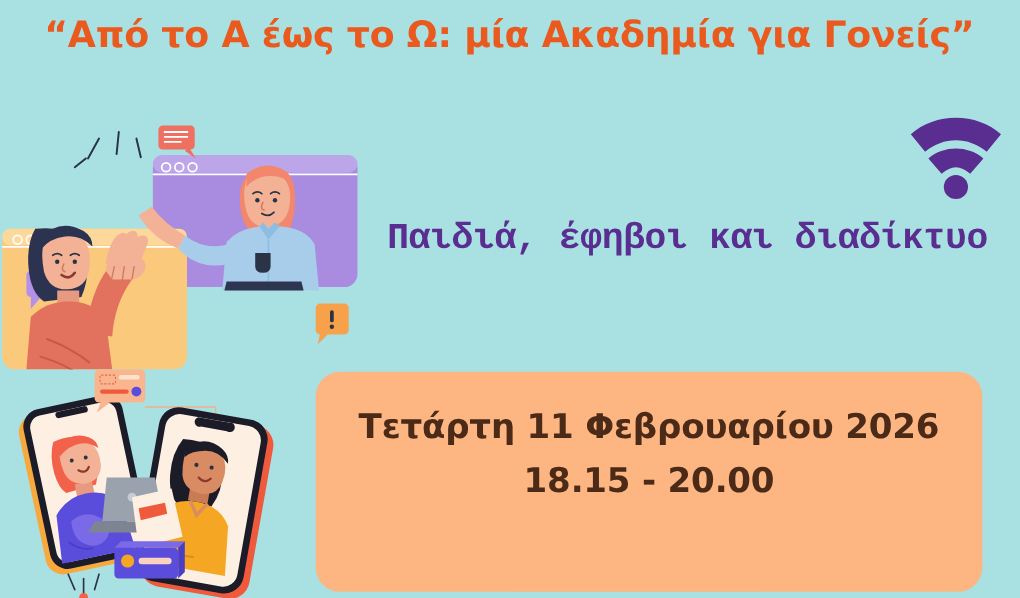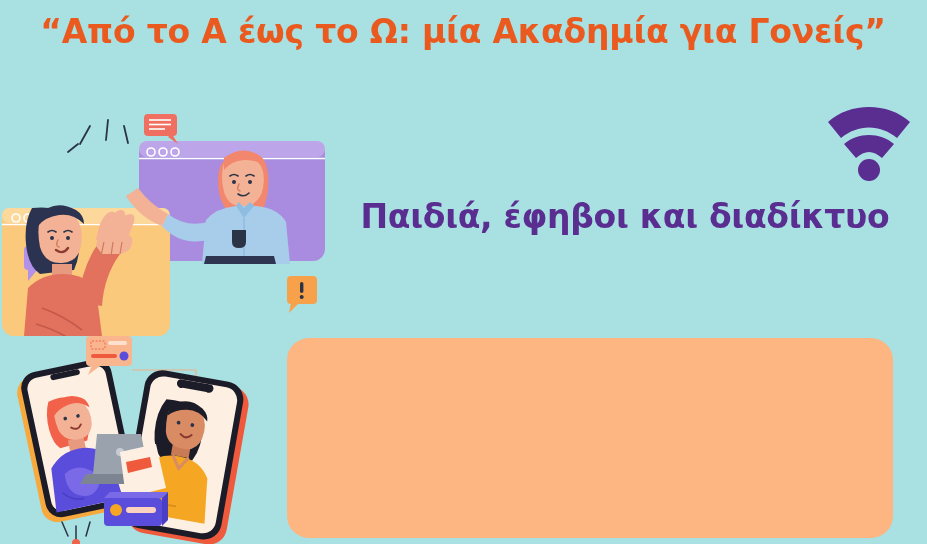--- a/index.html
+++ b/index.html
@@ -26,21 +26,21 @@
   
   .headline{
     position:absolute;left:330px;top:190px;width:590px;
     text-align:center;
     color:#5a2d91;
     font-weight:700;
     font-size:33px;
     line-height:53px;
     letter-spacing:-0.3px;
   }
-  .headline .l1{display:block;}
+  .headline .l1{display:block;font-family:Liberation Mono, monospace;}
   .headline .l2{display:block;}
 
   
   .card{
     position:absolute;left:287px;top:338px;width:606px;height:200px;
     background:#fdb581;
     border-radius:22px;
   }
   .card-text{
     position:absolute;left:0;top:26px;width:606px;
@@ -74,20 +74,22 @@
       <circle cx="45" cy="70" r="11" fill="#5a2d91"></circle>
     </svg>
   </div>
 
   <div class="headline">
     <span class="l1">Παιδιά, έφηβοι και διαδίκτυο</span>
   </div>
 
   <div class="card">
     <div class="card-text">
+      <span>Τετάρτη 11 Φεβρουαρίου 2026</span>
+      <span>18.15 - 20.00</span>
     </div>
   </div>
 
   <div class="illoA">
     <svg viewBox="0 0 330 240" width="330" height="240" aria-hidden="true">
 
       <g>
         <rect x="139" y="45" width="186" height="120" rx="12" fill="#a98ce0"></rect>
         <rect x="139" y="45" width="186" height="16" rx="8" fill="#bda5ea"></rect>
         <circle cx="151" cy="56" r="4" fill="none" stroke="#ffffff" stroke-width="1.6"></circle>

